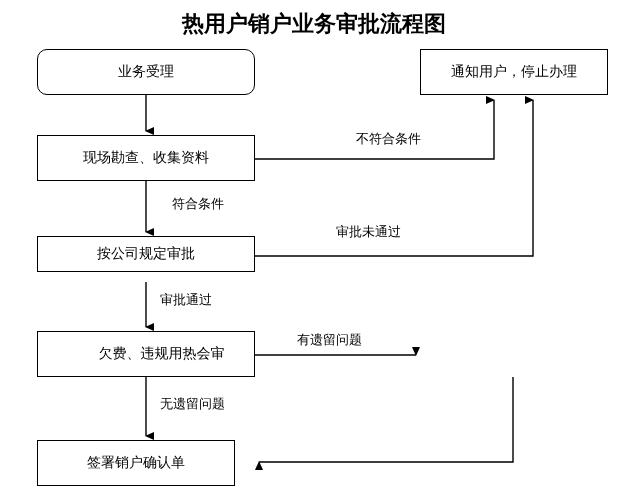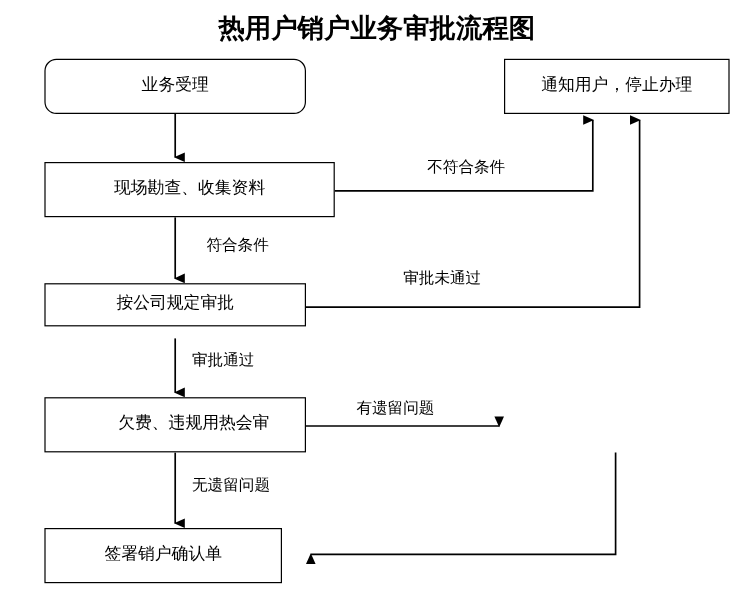--- a/index.html
+++ b/index.html
@@ -98,21 +98,21 @@
 
     <path d="M146,377 L146,436" stroke="#000000" stroke-width="1.4" fill="none" marker-end="url(#arrow-down)"></path>
 
     <path d="M513,377 L513,462 L259,462" stroke="#000000" stroke-width="1.4" fill="none" marker-end="url(#arrow-left)"></path>
   </svg>
 
   <div class="node" style="left:37px; top:49px; width:218px; height:46px;border-radius:10px;">
     <span>业务受理</span>
   </div>
 
-  <div class="node" style="left:37px; top:135px; width:242px; height:46px;">
+  <div class="node" style="left:37px; top:135px; width:218px; height:46px;">
     <span>现场勘查、收集资料</span>
   </div>
 
   <div class="node" style="left:37px; top:236px; width:218px; height:36px;">
     <span>按公司规定审批</span>
   </div>
 
   <div class="node" style="left:37px; top:331px; width:218px; height:46px;padding-left:31px;">
     <span>欠费、违规用热会审</span>
   </div>

